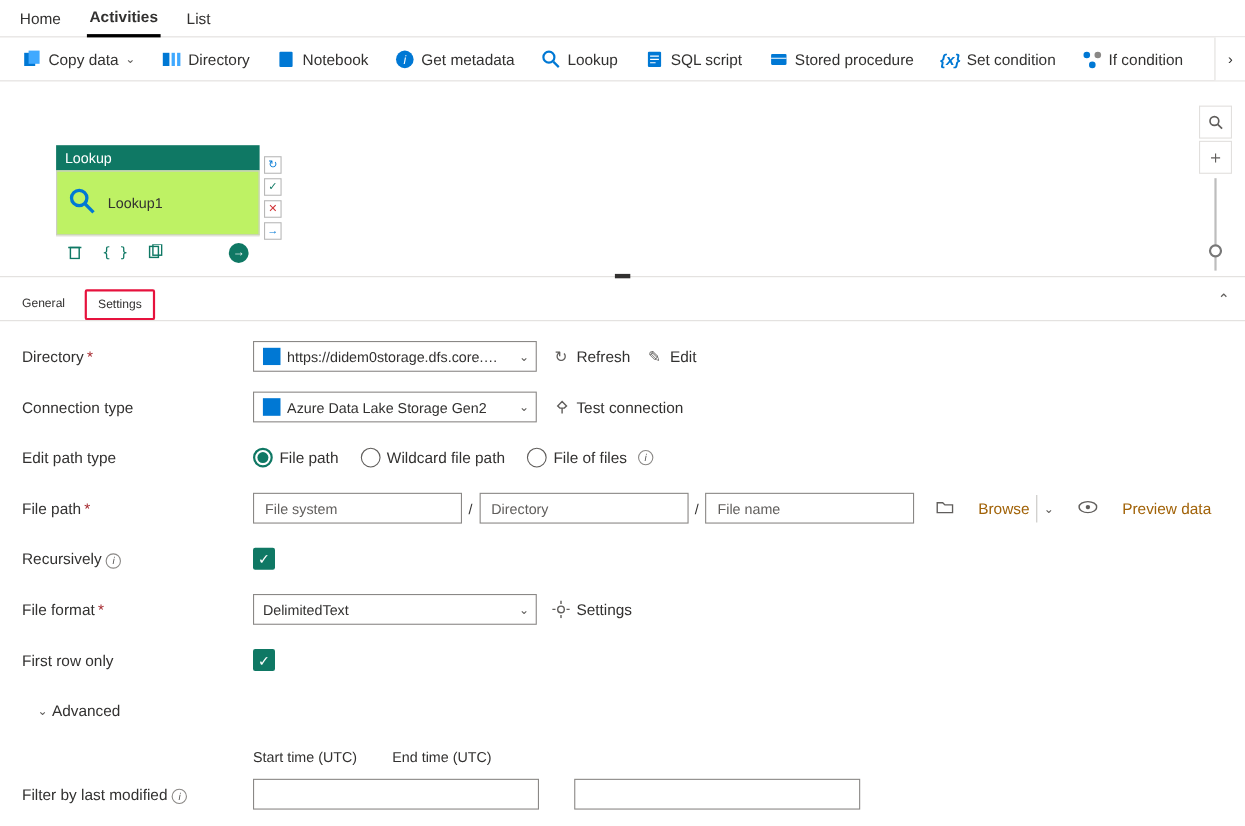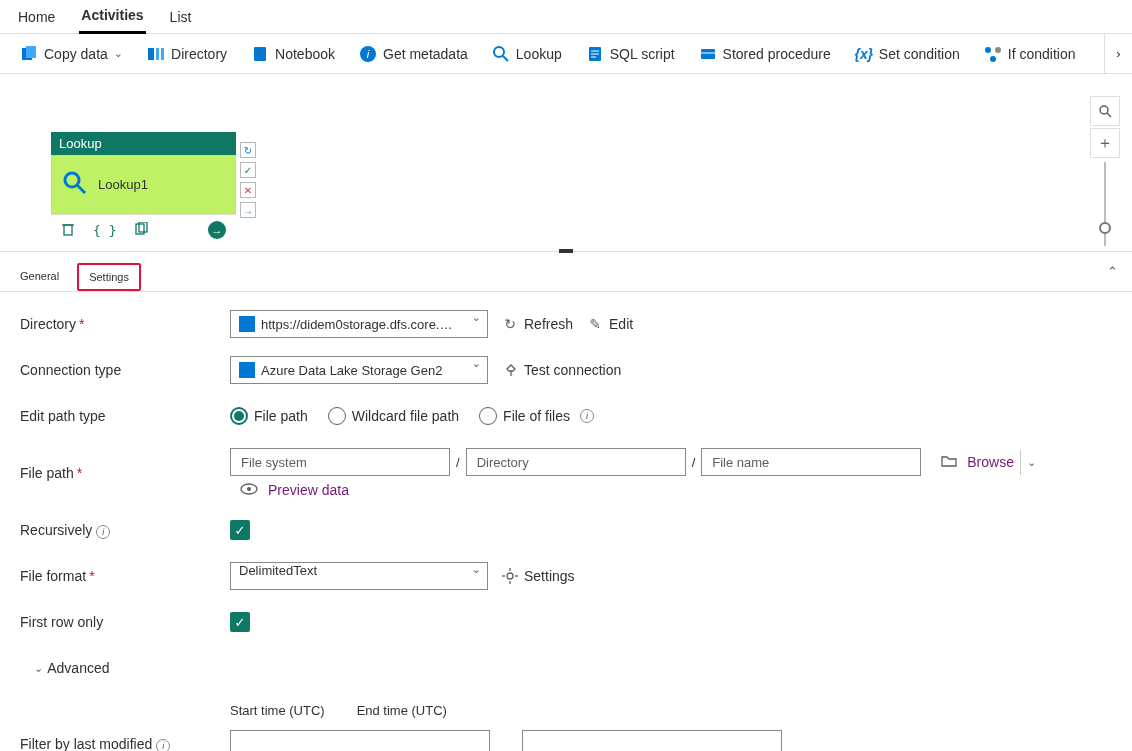--- a/index.html
+++ b/index.html
@@ -226,20 +226,21 @@
     align-items: center;
     gap: 14px;
     flex-wrap: wrap;
   }
   .select, .text-input {
     border: 1px solid #8a8886;
     background: #fff;
     height: 28px;
     padding: 0 8px;
     display: flex;
+    align-items: center;
     font-size: 13px;
     color: #323130;
     position: relative;
   }
   .select { width: 258px; justify-content: space-between; padding-right: 6px;}
   .select .sel-icon { width: 16px; height: 16px; background:#0078d4; display:inline-block; margin-right:6px;}
   .select .caret { color:#605e5c; font-size:11px; }
   .link-btn {
     display: inline-flex;
     align-items: center;
@@ -252,27 +253,27 @@
   .radio {
     display: inline-flex;
     align-items: center;
     gap: 6px;
     cursor: pointer;
     font-size: 14px;
   }
   .radio .r { width:18px; height:18px; border-radius:50%; border:1px solid #605e5c; display:inline-flex; align-items:center; justify-content:center;}
   .radio.sel .r { border:2px solid #0f7864; }
   .radio.sel .r::after { content:""; width:10px; height:10px; border-radius:50%; background:#0f7864;}
-  .text-input { width:220px; }
+  .text-input { width:190px; }
   .text-input input {
     border: none; outline: none; width: 100%; font-family: inherit; font-size: 13px;
   }
   .text-input input::placeholder { color:#605e5c; }
   .slash { color:#323130; }
-  .link-only { color:#701a75; cursor:pointer; display:inline-flex; align-items:center; gap:10px; font-size:14px;}
+  .link-only { color:#a16207; cursor:pointer; display:inline-flex; align-items:center; gap:22px; font-size:14px;}
   .checkbox {
     width:20px; height:20px;
     display:inline-flex; align-items:center; justify-content:center;
     border-radius:2px;
     cursor:pointer;
   }
   .checkbox.checked { background:#0f7864; color:#fff; }
   .chev-down { font-size: 11px; color:#605e5c; }
   .sub-row { display:flex; gap:32px; }
   .sub-col { display:flex; flex-direction:column; gap:6px; }

